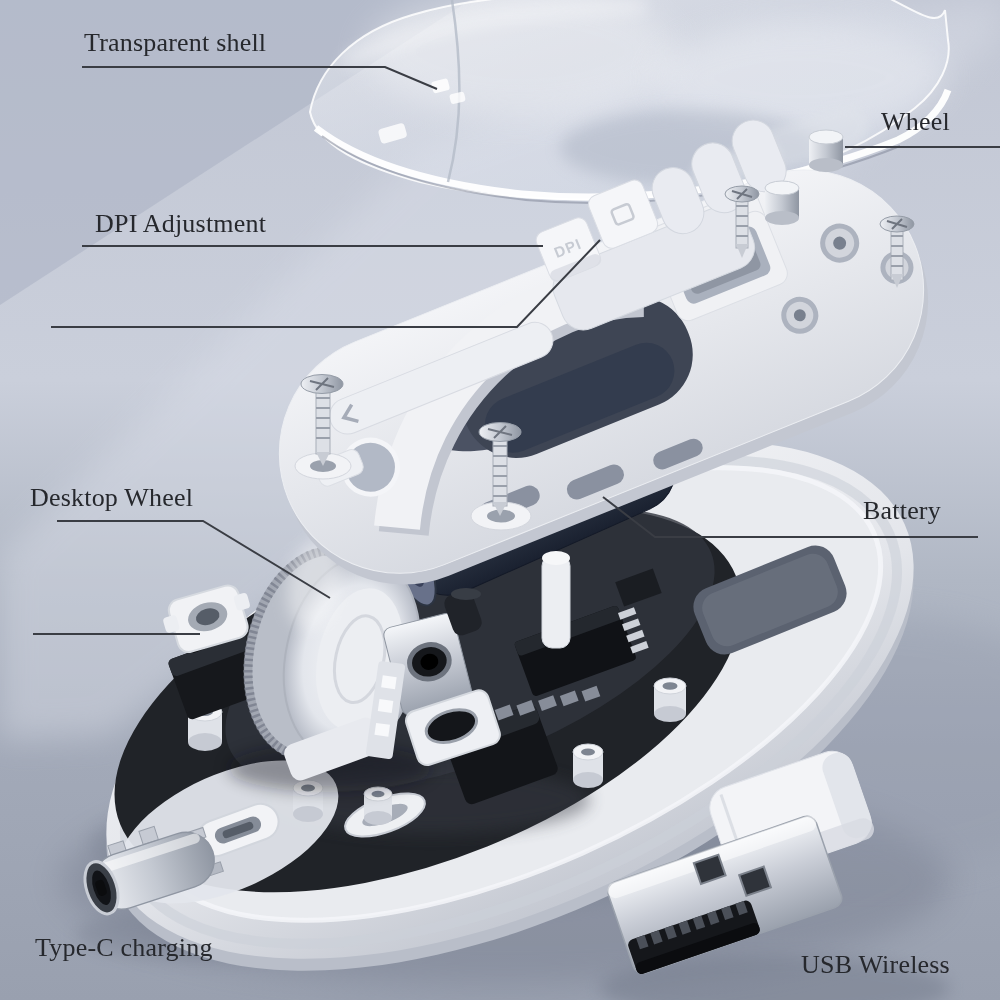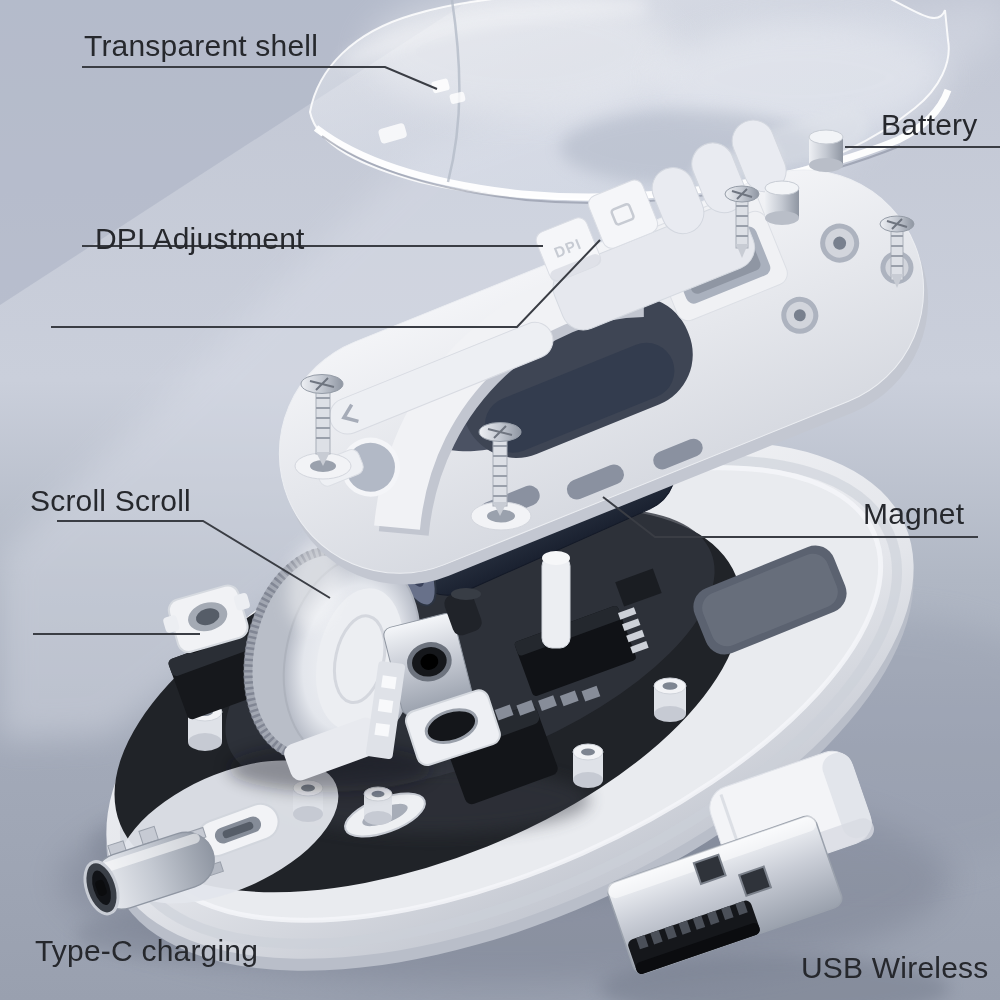--- a/index.html
+++ b/index.html
@@ -4,22 +4,22 @@
 <style>
   html,body{margin:0;padding:0;background:#9aa1b0;}
   .stage{
     position:relative;width:1000px;height:1000px;overflow:hidden;
     background:linear-gradient(180deg,#c2c7d4 0%,#cacfdb 38%,#b0b7c4 58%,#a2a9b8 76%,#99a0af 100%);
     font-family:"Liberation Sans",sans-serif;
   }
   .stage svg{position:absolute;left:0;top:0;}
   .lbl{
     position:absolute;white-space:nowrap;
-    font-size:30px;line-height:1.1;font-weight:400;
-    color:#26282d;letter-spacing:.2px;
+    font-size:26px;line-height:1.1;font-weight:400;
+    color:#26282d;letter-spacing:.2px;font-family:Liberation Serif, serif;
   }
 </style>
 </head>
 <body>
 
 <div class="stage">
 <svg width="1000" height="1000" viewBox="0 0 1000 1000">
   <defs>
     <linearGradient id="gMetalV" x1="0" y1="0" x2="0" y2="1">
       <stop offset="0" stop-color="#f4f6f9"></stop>
@@ -371,19 +371,19 @@
     <path d="M845,147 H1000"></path>
     <path d="M82,246 H543"></path>
     <path d="M51,327 H517 L600,240"></path>
     <path d="M57,521 H203 L330,598"></path>
     <path d="M33,634 H200"></path>
     <path d="M603,497 L655,537 H978"></path>
   </g>
 </svg>
 
 <div class="lbl" style="left:84px;top:29px">Transparent shell</div>
-<div class="lbl" style="left:881px;top:108px">Battery</div>
-<div class="lbl" style="left:95px;top:222px">DPI Adjustment</div>
-<div class="lbl" style="left:30px;top:484px">Scroll Scroll</div>
-<div class="lbl" style="left:863px;top:497px">Magnet</div>
+<div class="lbl" style="left:881px;top:108px">Wheel</div>
+<div class="lbl" style="left:95px;top:210px">DPI Adjustment</div>
+<div class="lbl" style="left:30px;top:484px">Desktop Wheel</div>
+<div class="lbl" style="left:863px;top:497px">Battery</div>
 <div class="lbl" style="left:801px;top:951px">USB Wireless</div>
 <div class="lbl" style="left:35px;top:934px">Type-C charging</div>
 </div>
 
 </body></html>

